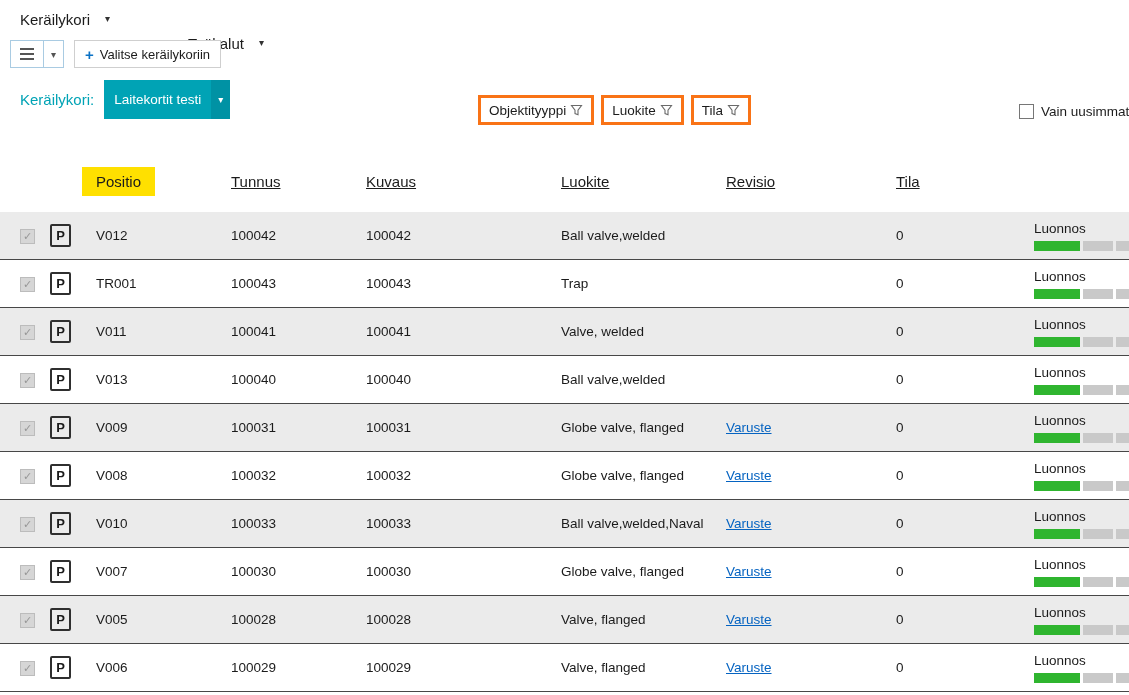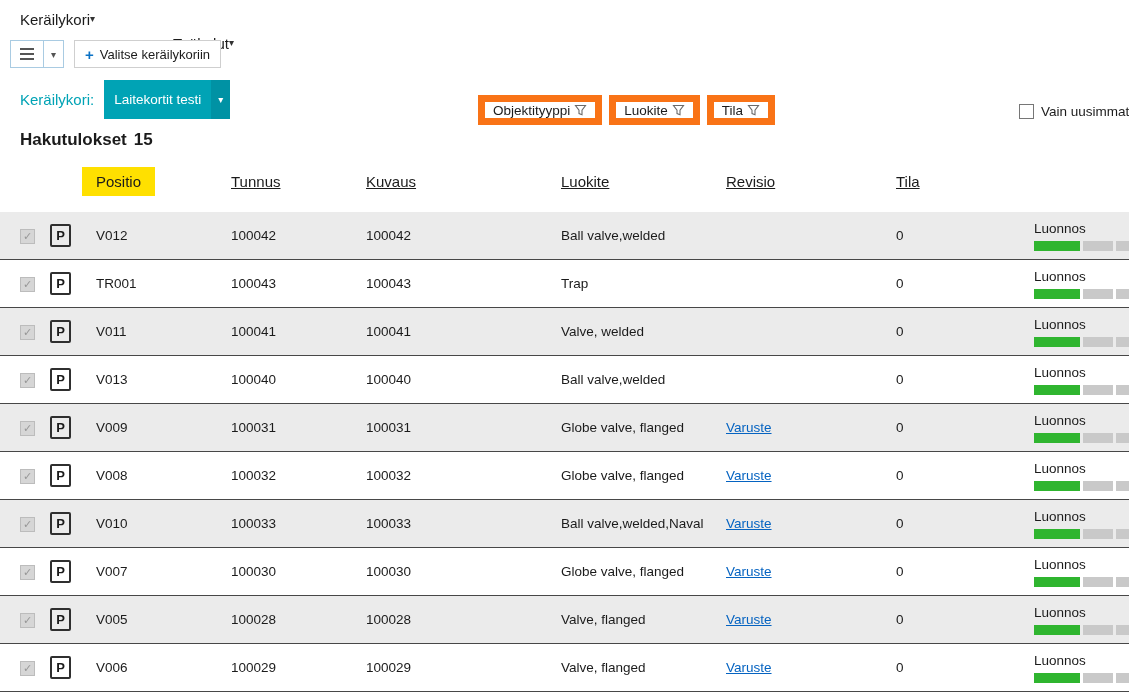--- a/index.html
+++ b/index.html
@@ -6,21 +6,21 @@
   html, body { width: 1129px; height: 695px; overflow: hidden; }
   body {
     font-family: "Liberation Sans", sans-serif;
     background: #ffffff;
     color: #1b1b1b;
     position: relative;
   }
 
   
   .menubar { display: flex; align-items: center; height: 36px; padding: 2px 4px 0 10px; }
-  .menu-item { display: flex; align-items: center; gap: 0; font-size: 15px; padding: 6px 10px; cursor: default; }
+  .menu-item { display: flex; align-items: center; gap: 15px; font-size: 15px; padding: 6px 10px; cursor: default; }
   .menu-item + .menu-item { margin-left: 58px; margin-top: 48px; }
   .caret { font-size: 10px; color: #333; line-height: 1; }
 
   
   .toolbar { display: flex; align-items: center; gap: 10px; padding: 4px 0 6px 10px; height: 38px; }
   .split-btn { display: flex; align-items: stretch; height: 28px; border: 1px solid #a9cbe2; background: #fff; cursor: pointer; }
   .hamburger { display: flex; flex-direction: column; justify-content: center; gap: 3px; padding: 0 9px; }
   .hamburger i { display: block; width: 14px; height: 2px; background: #555; }
   .split-divider { width: 1px; background: #a9cbe2; }
   .split-caret { display: flex; align-items: center; padding: 0 7px; font-size: 10px; color: #555; }
@@ -29,21 +29,21 @@
 
   
   .header-section { position: relative; height: 72px; }
   .basket-row { display: flex; align-items: center; gap: 10px; padding: 6px 0 0 20px; }
   .basket-label { font-size: 15px; color: var(--accent-teal); }
   .basket-dd { display: flex; align-items: stretch; height: 39px; border: none; background: var(--accent-teal); color: #fff; font-family: inherit; font-size: 13.5px; cursor: pointer; padding: 0; }
   .basket-dd .txt { display: flex; align-items: center; padding: 0 10px; }
   .basket-dd-caret { display: flex; align-items: center; background: var(--accent-teal-dark); padding: 0 7px; font-size: 10px; }
   .results-row { padding: 11px 0 0 20px; font-size: 17px; font-weight: bold; display: flex; gap: 7px; }
   .filters { position: absolute; left: 478px; top: 21px; display: flex; gap: 7px; }
-  .filter-btn { display: flex; align-items: center; gap: 4px; height: 30px; border: 7px solid #f97316; background: #fff; padding: 0 8px; font-family: inherit; font-size: 13.5px; color: #1b1b1b; cursor: pointer; }
+  .filter-btn { display: flex; align-items: center; gap: 4px; height: 30px; border: 3px solid #f97316; background: #fff; padding: 0 8px; font-family: inherit; font-size: 13.5px; color: #1b1b1b; cursor: pointer; }
   .funnel { flex: 0 0 auto; }
   .newest { position: absolute; left: 1019px; top: 30px; display: flex; align-items: center; gap: 7px; font-size: 13.5px; white-space: nowrap; cursor: pointer; }
   .newest .cb { width: 15px; height: 15px; border: 1px solid #767676; background: #fff; display: inline-block; flex: 0 0 auto; }
 
   
   .tgrid { display: grid; grid-template-columns: 30px 46px 135px 135px 195px 165px 170px 138px 1fr; align-items: center; padding-left: 20px; }
   .thead { height: 46px; margin-top: 12px; font-size: 15px; text-decoration: underline; }
   .thead .hcell { cursor: pointer; }
   .thead .hl { background: var(--highlight-yellow); padding: 6px 14px; margin-left: -14px; display: inline-block; }
   .tbody { margin-top: 8px; }
@@ -87,24 +87,20 @@
   </button>
 </div>
 
 <div class="header-section">
   <div class="basket-row">
     <span class="basket-label">Keräilykori:</span>
     <button class="basket-dd">
       <span class="txt">Laitekortit testi</span>
       <span class="basket-dd-caret">▾</span>
     </button>
-  </div>
-  <div class="results-row">
-    <span>Hakutulokset</span>
-    <span>15</span>
   </div>
   <div class="filters">
       <button class="filter-btn">
     <span class="flabel">Objektityyppi</span>
     <svg class="funnel" width="13" height="13" viewBox="0 0 13 13">
       <path d="M1.5 1.5h10L8 6.2v4.6l-3-1.2V6.2z" fill="none" stroke="#6a6a6a" stroke-width="1.1"></path>
     </svg>
   </button>
       <button class="filter-btn">
     <span class="flabel">Luokite</span>

